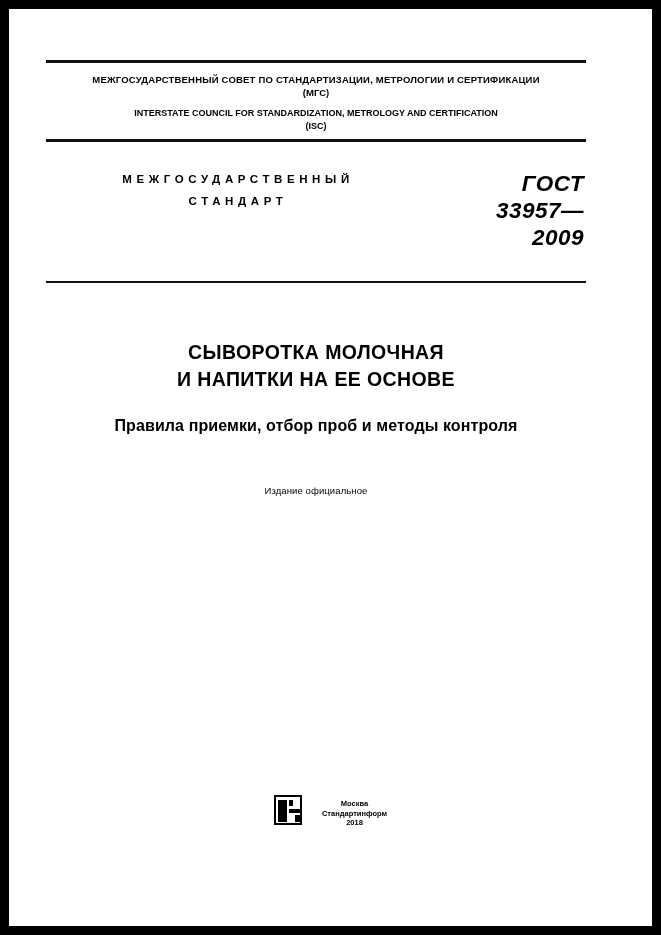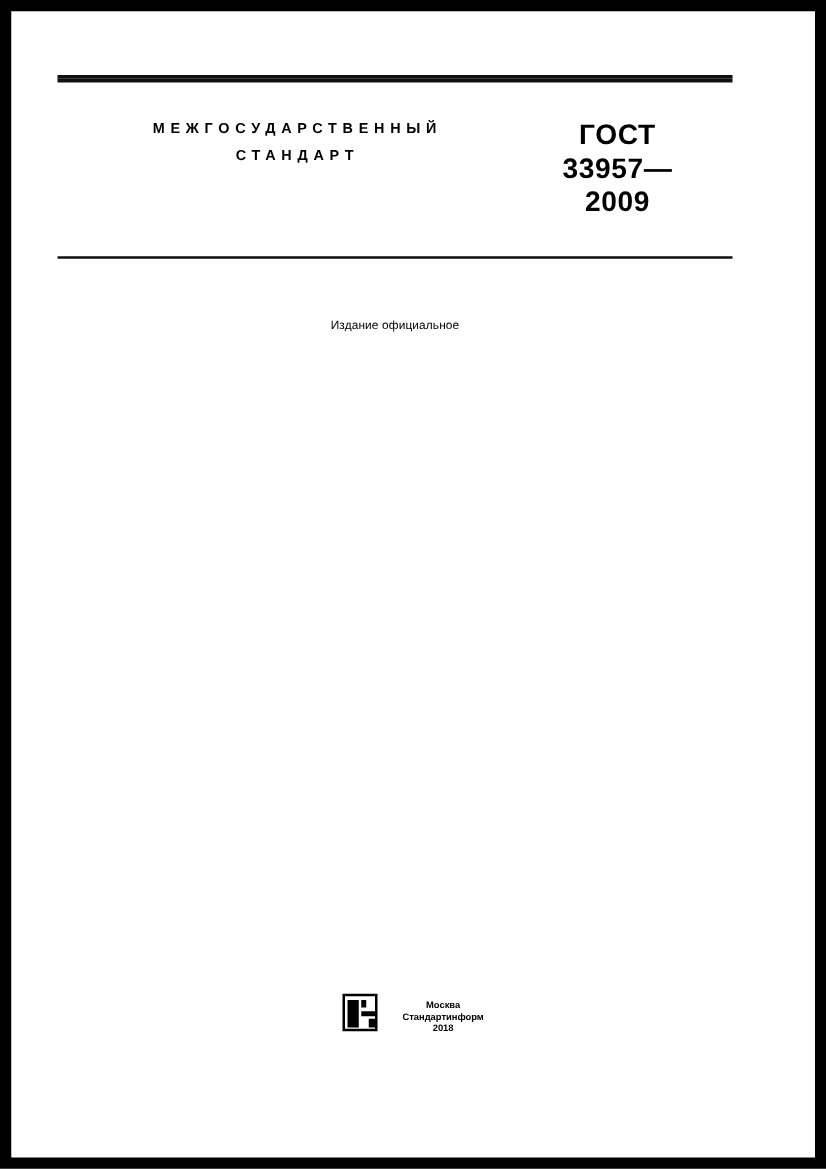--- a/index.html
+++ b/index.html
@@ -91,23 +91,24 @@
     box-sizing: border-box;
   }
   .std-left .l1, .std-left .l2 {
     font-size: 11.5px;
     font-weight: bold;
     letter-spacing: 4.6px;
     line-height: 22px;
     text-align: center;
   }
   .std-right {
-    text-align: center;
+    text-align: right;
     width: 180px;
     padding-top: 2px;
+    font-style: italic;
   }
   .std-right .gost {
     font-size: 22.5px;
     font-weight: bold;
     line-height: 27px;
     letter-spacing: 0.5px;
   }
   .std-right .num {
     font-size: 22.5px;
     font-weight: bold;
@@ -186,37 +187,48 @@
 </head>
 <body>
 
 <div class="page">
   <div class="scan-frame"></div>
 
   <div class="content">
 
     <div class="rule-thick"></div>
 
+    <div class="council">
+      <div class="ru">МЕЖГОСУДАРСТВЕННЫЙ СОВЕТ ПО СТАНДАРТИЗАЦИИ, МЕТРОЛОГИИ И СЕРТИФИКАЦИИ</div>
+      <div class="ru-sub">(МГС)</div>
+      <div class="en">INTERSTATE COUNCIL FOR STANDARDIZATION, METROLOGY AND CERTIFICATION</div>
+      <div class="en-sub">(ISC)</div>
+    </div>
 
     <div class="rule-thick"></div>
 
     <div class="std-row">
       <div class="std-left">
         <div class="l1">МЕЖГОСУДАРСТВЕННЫЙ</div>
         <div class="l2">СТАНДАРТ</div>
       </div>
       <div class="std-right">
         <div class="gost">ГОСТ</div>
         <div class="num">33957—</div>
         <div class="year">2009</div>
       </div>
     </div>
 
     <div class="rule-thin"></div>
 
+    <div class="title-block">
+      <div class="title-main">СЫВОРОТКА МОЛОЧНАЯ</div>
+      <div class="title-main">И НАПИТКИ НА ЕЕ ОСНОВЕ</div>
+      <div class="subtitle">Правила приемки, отбор проб и методы контроля</div>
+    </div>
 
     <div class="official">Издание официальное</div>
   </div>
 
   <div class="publisher">
     <div class="pub-inner">
       <div class="logo-mark">
         <span class="bar b1"></span>
         <span class="bar b2"></span>
         <span class="bar b3"></span>

